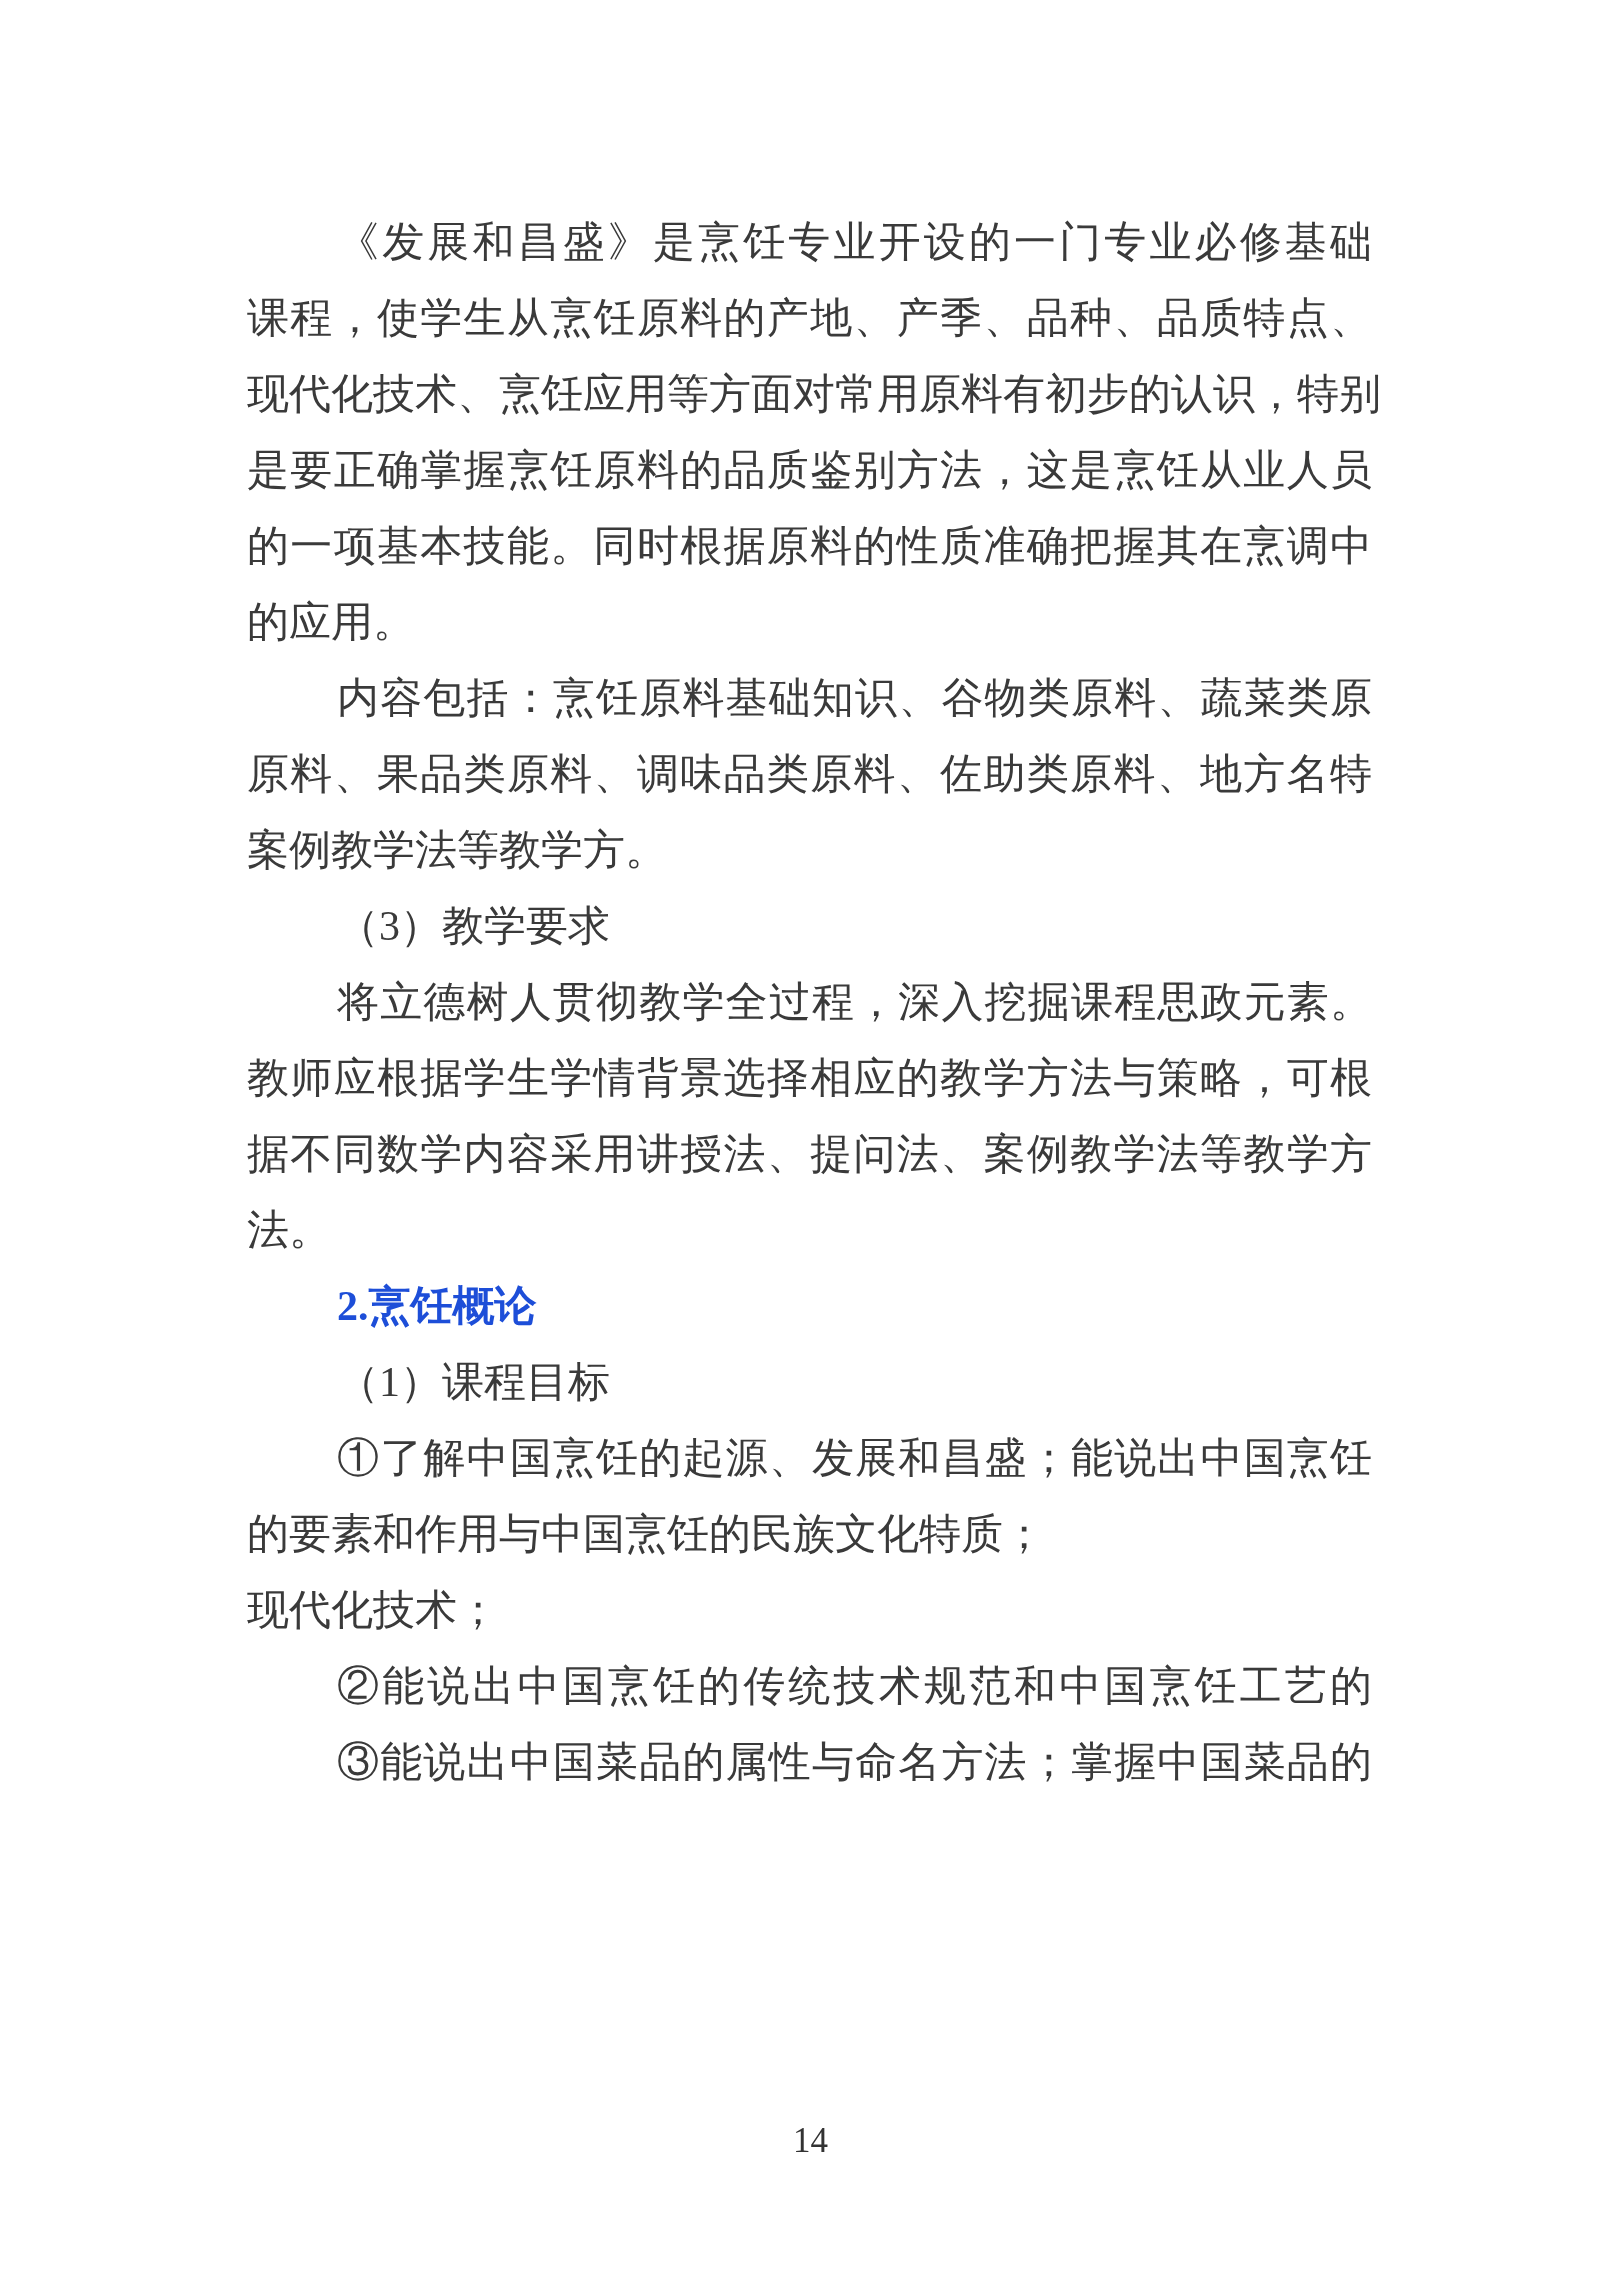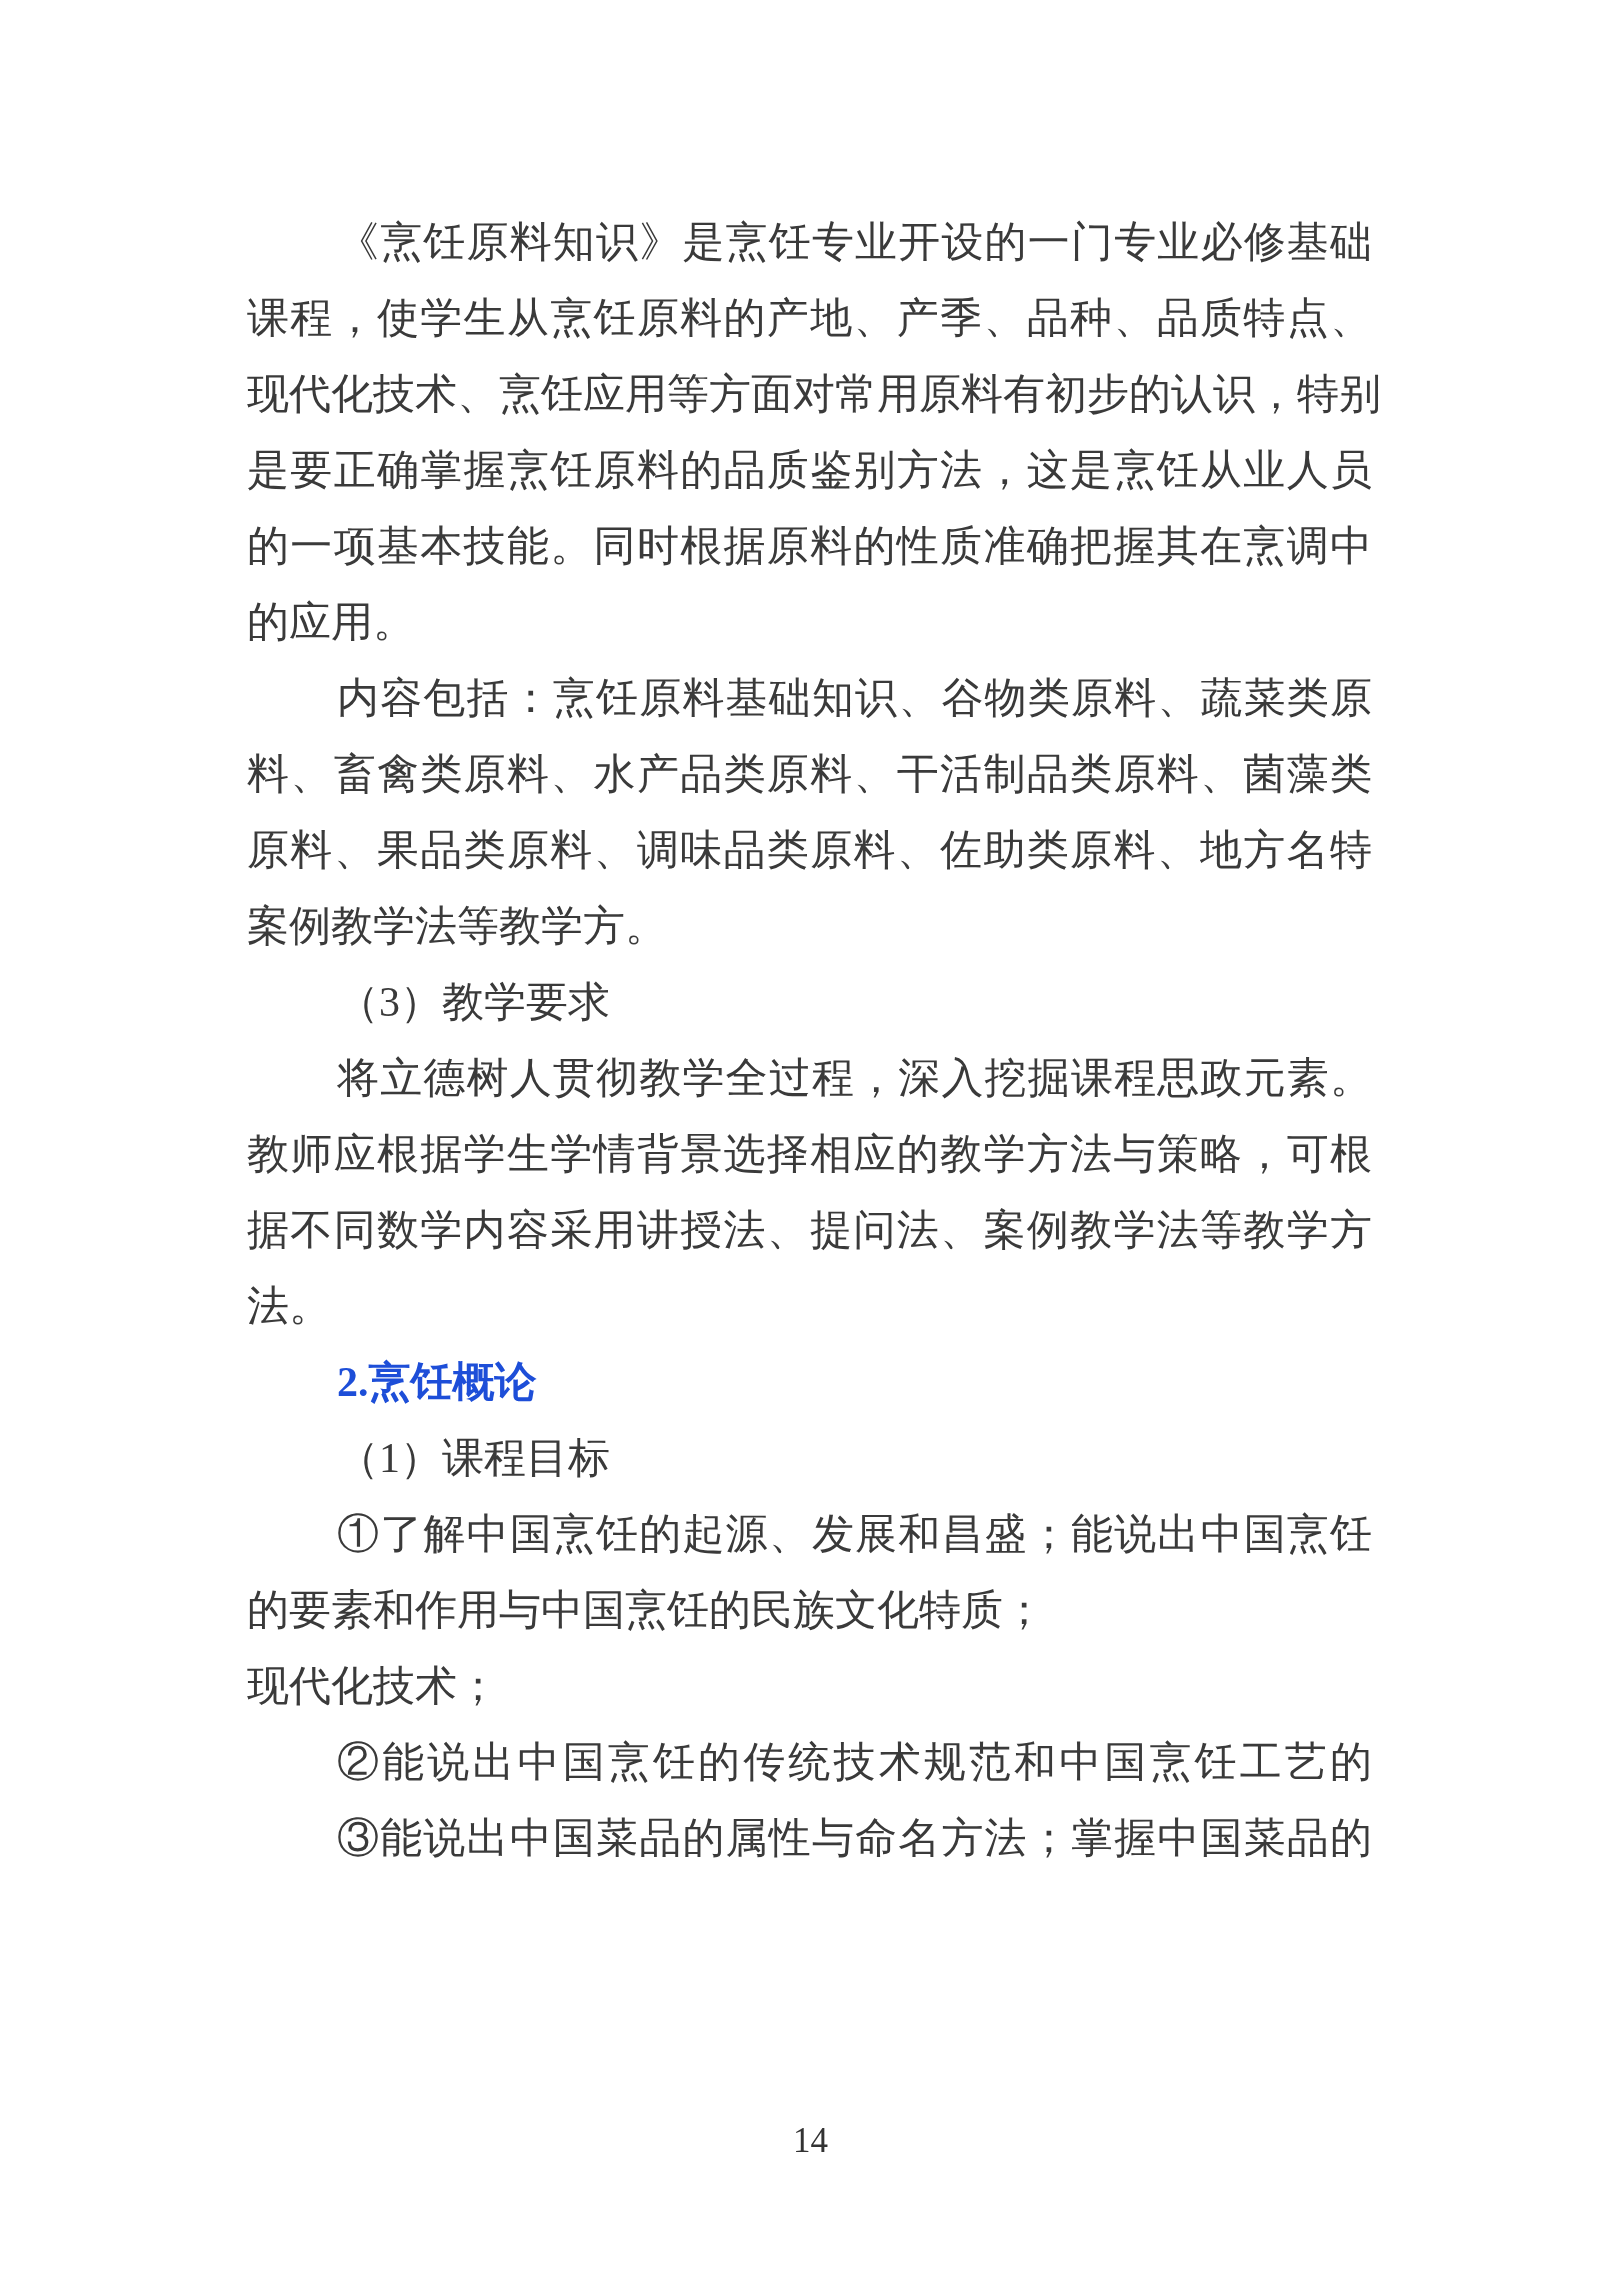--- a/index.html
+++ b/index.html
@@ -49,28 +49,27 @@
     font-size: 35px;
     line-height: 43px;
     color: #333333;
   }
 </style>
 </head>
 <body>
 
 <div class="page">
   <div class="text-block">
-    <div class="ln indent fill">《烹饪原料知识》是烹饪专业开设的一门专业必修基础</div>
+    <div class="ln indent fill">《发展和昌盛》是烹饪专业开设的一门专业必修基础</div>
     <div class="ln fill">课程，使学生从烹饪原料的产地、产季、品种、品质特点、</div>
     <div class="ln fill">现代化技术、烹饪应用等方面对常用原料有初步的认识，特别</div>
     <div class="ln fill">是要正确掌握烹饪原料的品质鉴别方法，这是烹饪从业人员</div>
     <div class="ln fill">的一项基本技能。同时根据原料的性质准确把握其在烹调中</div>
     <div class="ln">的应用。</div>
     <div class="ln indent fill">内容包括：烹饪原料基础知识、谷物类原料、蔬菜类原</div>
-    <div class="ln fill">料、畜禽类原料、水产品类原料、干活制品类原料、菌藻类</div>
     <div class="ln fill">原料、果品类原料、调味品类原料、佐助类原料、地方名特</div>
     <div class="ln">案例教学法等教学方。</div>
     <div class="ln indent">（3）教学要求</div>
     <div class="ln indent fill">将立德树人贯彻教学全过程，深入挖掘课程思政元素。</div>
     <div class="ln fill">教师应根据学生学情背景选择相应的教学方法与策略，可根</div>
     <div class="ln fill">据不同数学内容采用讲授法、提问法、案例教学法等教学方</div>
     <div class="ln">法。</div>
     <div class="ln indent heading">2.烹饪概论</div>
     <div class="ln indent">（1）课程目标</div>
     <div class="ln indent fill">①了解中国烹饪的起源、发展和昌盛；能说出中国烹饪</div>

